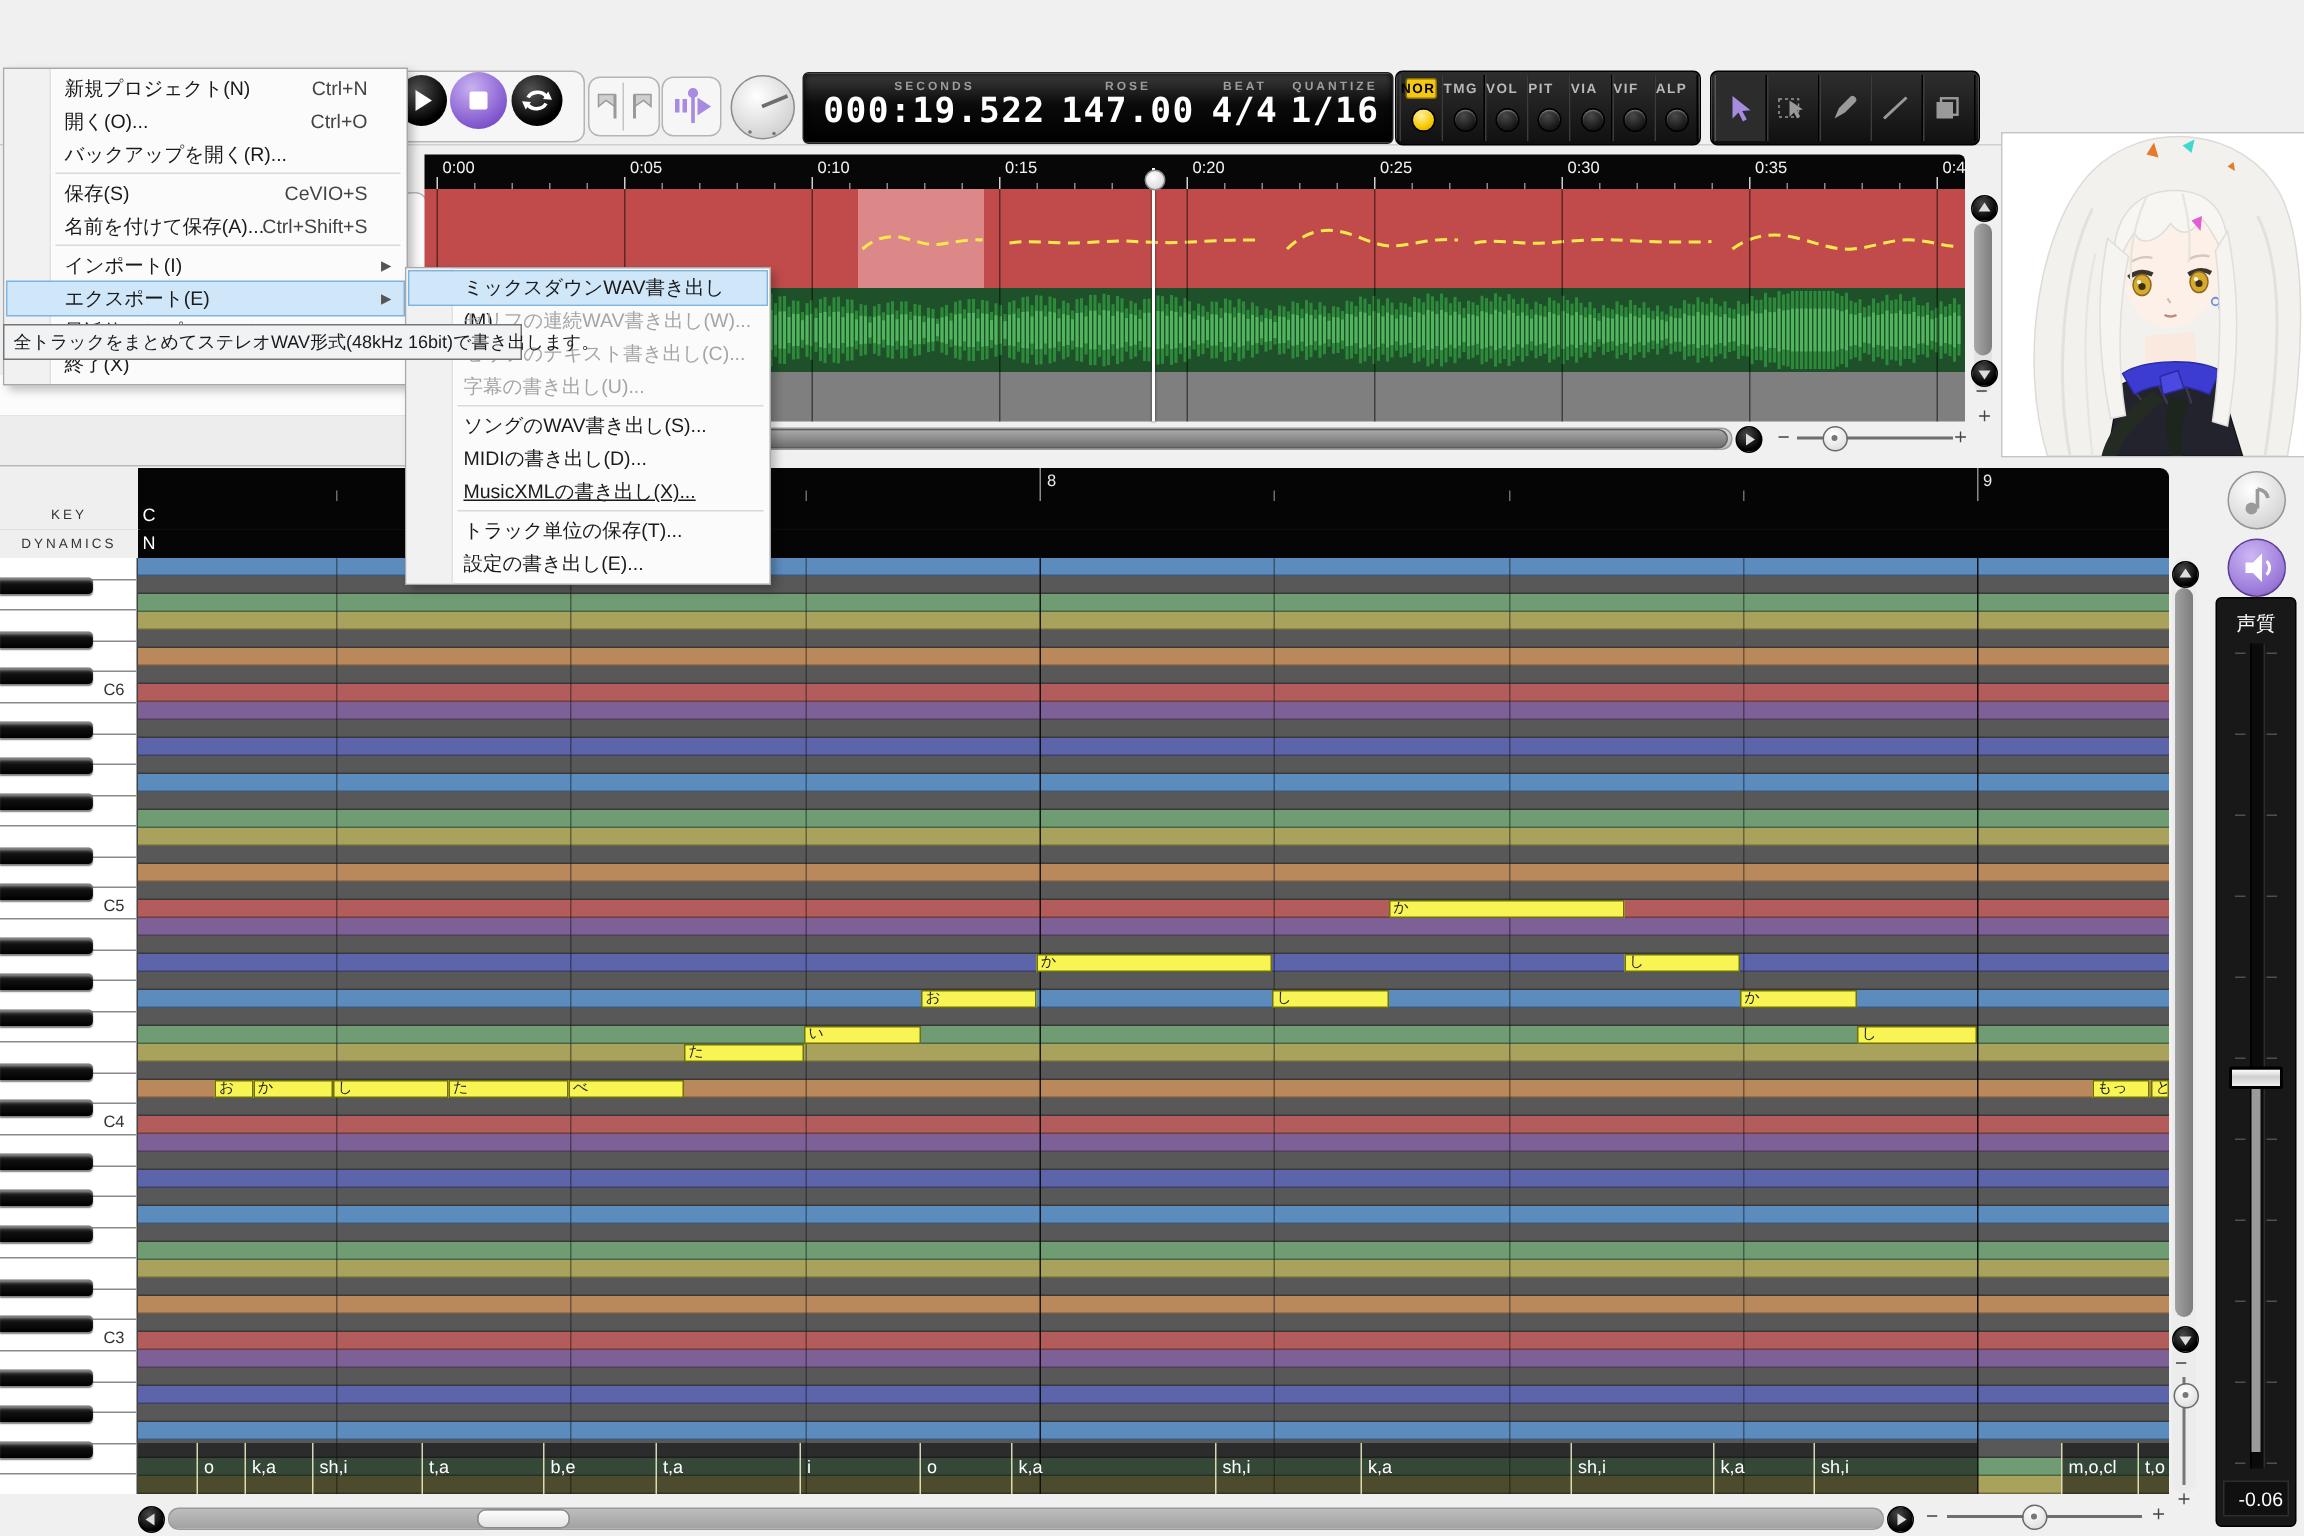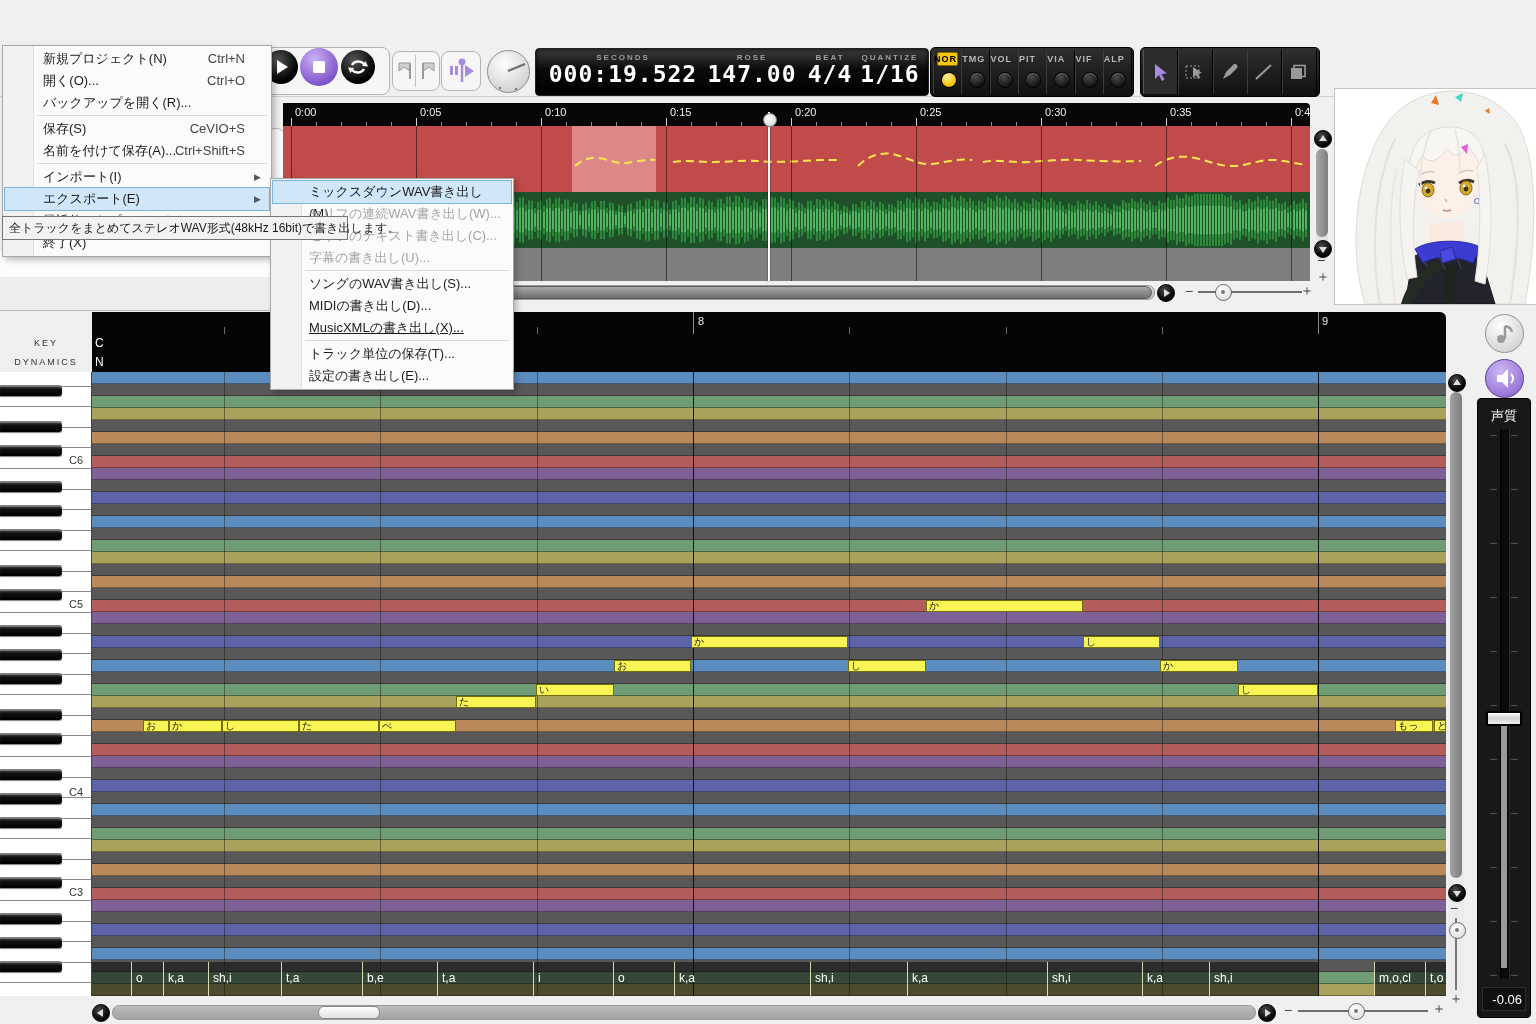--- a/index.html
+++ b/index.html
@@ -1198,21 +1198,21 @@
       <div class="bkey" style="top: 397px;"></div>
       <div class="bkey" style="top: 421px;"></div>
       <div class="bkey" style="top: 445px;"></div>
       <div class="bkey" style="top: 481px;"></div>
       <div class="bkey" style="top: 505px;"></div>
       <div class="bkey" style="top: 541px;"></div>
       <div class="bkey" style="top: 565px;"></div>
       <div class="bkey" style="top: 589px;"></div>
       <div class="octlab" style="top: 82px;">C6</div>
       <div class="octlab" style="top: 226px;">C5</div>
-      <div class="octlab" style="top: 370px; margin-top: 44px;">C4</div>
+      <div class="octlab" style="top: 370px;">C4</div>
       <div class="octlab" style="top: 514px;">C3</div>
     </div>
   <div id="rollnotes">
       <div class="note" style="left: 143px; top: 720px; width: 26px;">お</div>
       <div class="note" style="left: 169px; top: 720px; width: 53px;">か</div>
       <div class="note" style="left: 222px; top: 720px; width: 77px;">し</div>
       <div class="note" style="left: 299px; top: 720px; width: 80px;">た</div>
       <div class="note" style="left: 379px; top: 720px; width: 77px;">べ</div>
       <div class="note" style="left: 456px; top: 696px; width: 80px;">た</div>
       <div class="note" style="left: 536px; top: 684px; width: 78px;">い</div>

